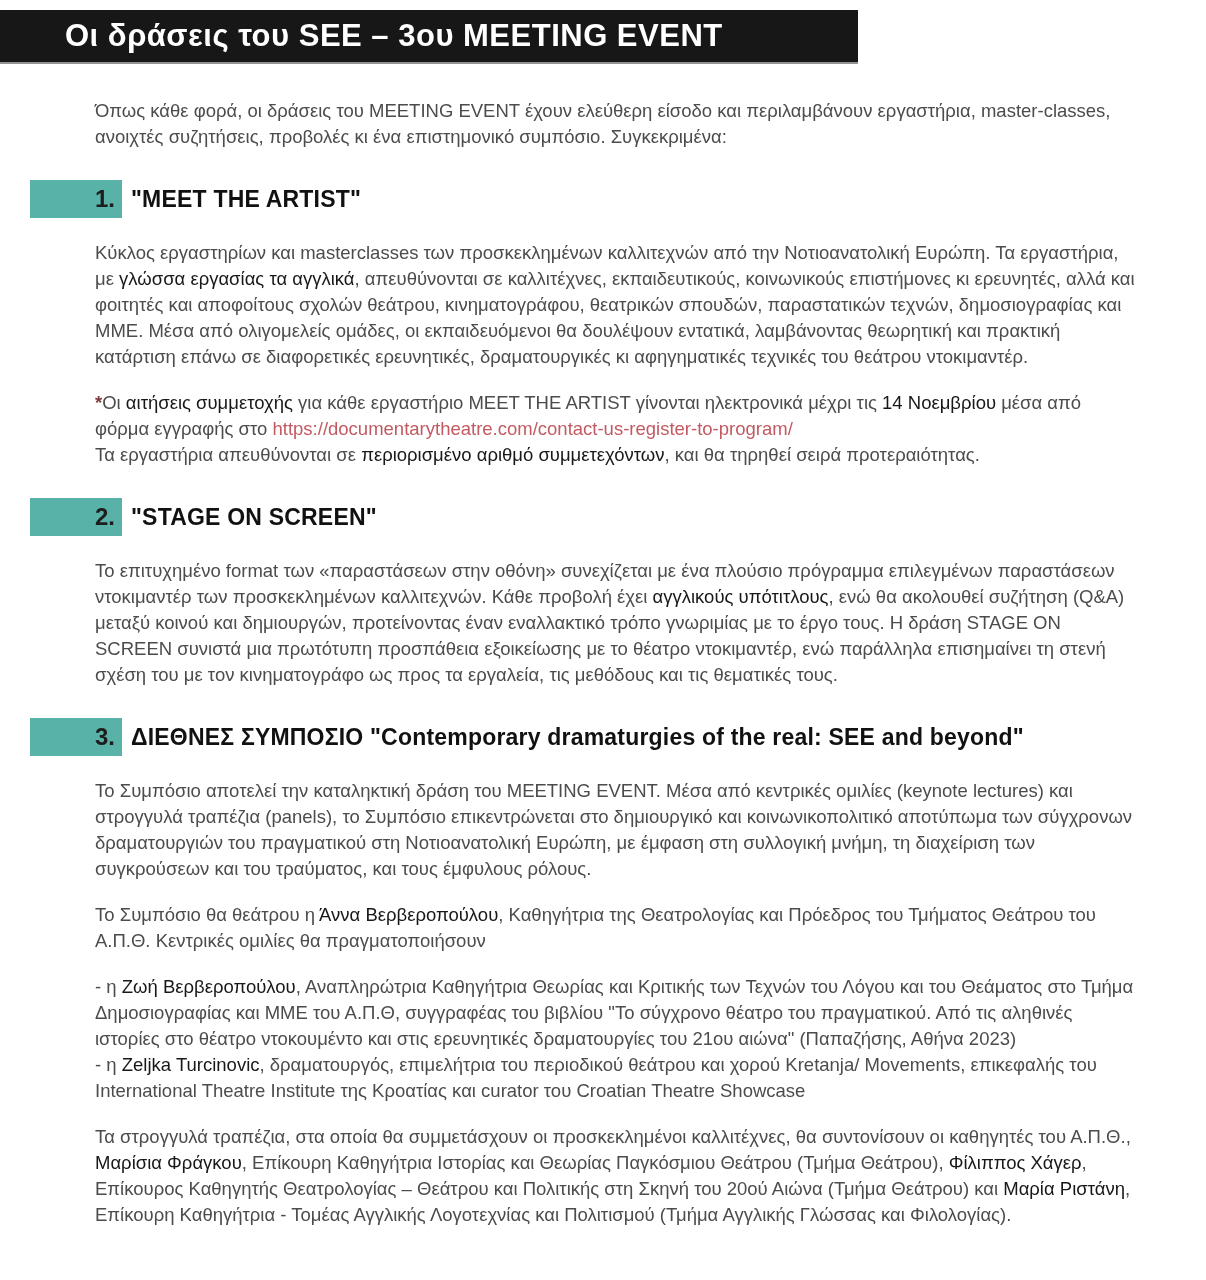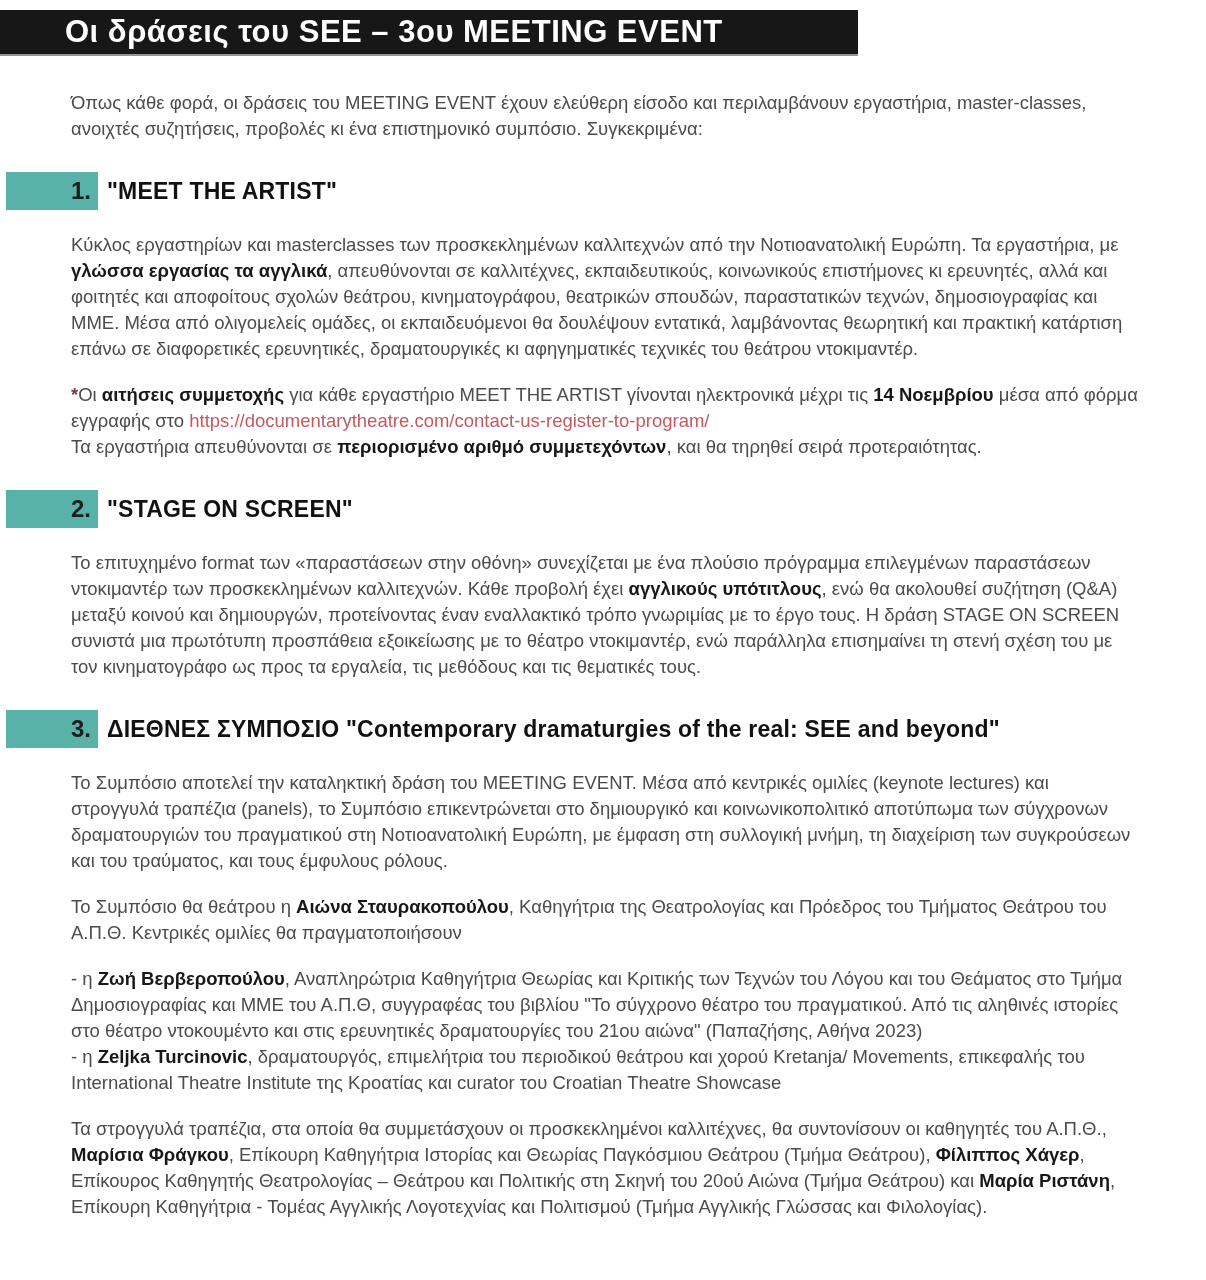--- a/index.html
+++ b/index.html
@@ -18,44 +18,44 @@
     width:1206px;
     min-height:1280px;
     font-family:"Liberation Sans","DejaVu Sans",sans-serif;
     color:var(--body-text);
     padding-top:10px;
     overflow-x:hidden;
   }
   .header-bar{
     background:var(--header-bg);
     width:858px;
-    height:44px;
+    height:52px;
     display:flex;
     align-items:center;
     padding-left:65px;
     box-shadow:0 2px 0 rgba(60,60,60,.55);
   }
   .page-title{
     color:var(--title-text);
     font-size:31px;
     font-weight:bold;
     letter-spacing:.5px;
     white-space:nowrap;
   }
   .content{
-    padding:36px 66px 24px 71px;
+    padding:36px 66px 24px 95px;
   }
   .para{
     font-size:18.5px;
     line-height:26px;
     margin-bottom:20px;
     color:var(--body-text);
   }
   .para:last-child{margin-bottom:0;}
-  .b{font-weight:bold;color:var(--bold-text);}
+  .b{font-weight:normal;color:var(--bold-text);}
   .link{color:var(--link);cursor:pointer;}
   .ast{color:var(--asterisk);font-weight:bold;}
   .doc-section{margin-top:30px;}
   .sec-heading-row{
     display:flex;
     align-items:stretch;
     margin-left:-65px;
     margin-bottom:22px;
   }
   .num-chip{
@@ -125,19 +125,19 @@
 
   <section class="doc-section">
     <div class="sec-heading-row">
       <div class="num-chip">
         <span>3.</span>
       </div>
       <h2 class="sec-title">ΔΙΕΘΝΕΣ ΣΥΜΠΟΣΙΟ "Contemporary dramaturgies of the real: SEE and beyond"</h2>
     </div>
     <div class="sec-body">
         <p class="para"><span>Το Συμπόσιο αποτελεί την καταληκτική δράση του MEETING EVENT. Μέσα από κεντρικές ομιλίες (keynote lectures) και στρογγυλά τραπέζια (panels), το Συμπόσιο επικεντρώνεται στο δημιουργικό και κοινωνικοπολιτικό αποτύπωμα των σύγχρονων δραματουργιών του πραγματικού στη Νοτιοανατολική Ευρώπη, με έμφαση στη συλλογική μνήμη, τη διαχείριση των συγκρούσεων και του τραύματος, και τους έμφυλους ρόλους.</span></p>
-        <p class="para"><span>Το Συμπόσιο θα θεάτρου η </span><span class="b">Αιώνα Σταυρακοπούλου</span><span>, Καθηγήτρια της Θεατρολογίας και Πρόεδρος του Τμήματος Θεάτρου του Α.Π.Θ. Κεντρικές ομιλίες θα πραγματοποιήσουν</span></p>
+        <p class="para"><span>Το Συμπόσιο θα θεάτρου η </span><span class="b">Άννα Βερβεροπούλου</span><span>, Καθηγήτρια της Θεατρολογίας και Πρόεδρος του Τμήματος Θεάτρου του Α.Π.Θ. Κεντρικές ομιλίες θα πραγματοποιήσουν</span></p>
         <p class="para"><span>- η </span><span class="b">Ζωή Βερβεροπούλου</span><span>, Αναπληρώτρια Καθηγήτρια Θεωρίας και Κριτικής των Τεχνών του Λόγου και του Θεάματος στο Τμήμα Δημοσιογραφίας και ΜΜΕ του Α.Π.Θ, συγγραφέας του βιβλίου "Το σύγχρονο θέατρο του πραγματικού. Από τις αληθινές ιστορίες στο θέατρο ντοκουμέντο και στις ερευνητικές δραματουργίες του 21ου αιώνα" (Παπαζήσης, Αθήνα 2023)</span><br><span>- η </span><span class="b">Zeljka Turcinovic</span><span>, δραματουργός, επιμελήτρια του περιοδικού θεάτρου και χορού Kretanja/ Movements, επικεφαλής του International Theatre Institute της Κροατίας και curator του Croatian Theatre Showcase</span></p>
         <p class="para"><span>Τα στρογγυλά τραπέζια, στα οποία θα συμμετάσχουν οι προσκεκλημένοι καλλιτέχνες, θα συντονίσουν οι καθηγητές του Α.Π.Θ., </span><span class="b">Μαρίσια Φράγκου</span><span>, Επίκουρη Καθηγήτρια Ιστορίας και Θεωρίας Παγκόσμιου Θεάτρου (Τμήμα Θεάτρου), </span><span class="b">Φίλιππος Χάγερ</span><span>, Επίκουρος Καθηγητής Θεατρολογίας – Θεάτρου και Πολιτικής στη Σκηνή του 20ού Αιώνα (Τμήμα Θεάτρου) και </span><span class="b">Μαρία Ριστάνη</span><span>, Επίκουρη Καθηγήτρια - Τομέας Αγγλικής Λογοτεχνίας και Πολιτισμού (Τμήμα Αγγλικής Γλώσσας και Φιλολογίας).</span></p>
       </div>
   </section>
 
 </main>
 
 </body></html>

